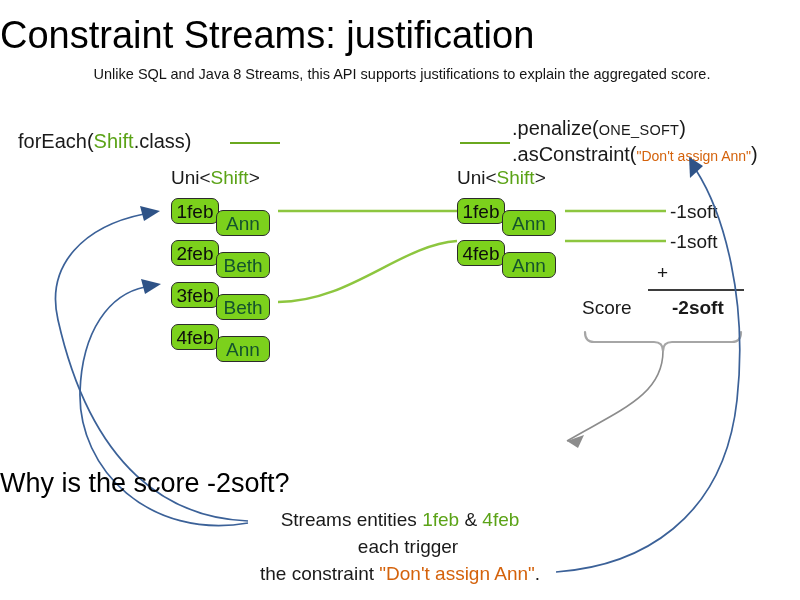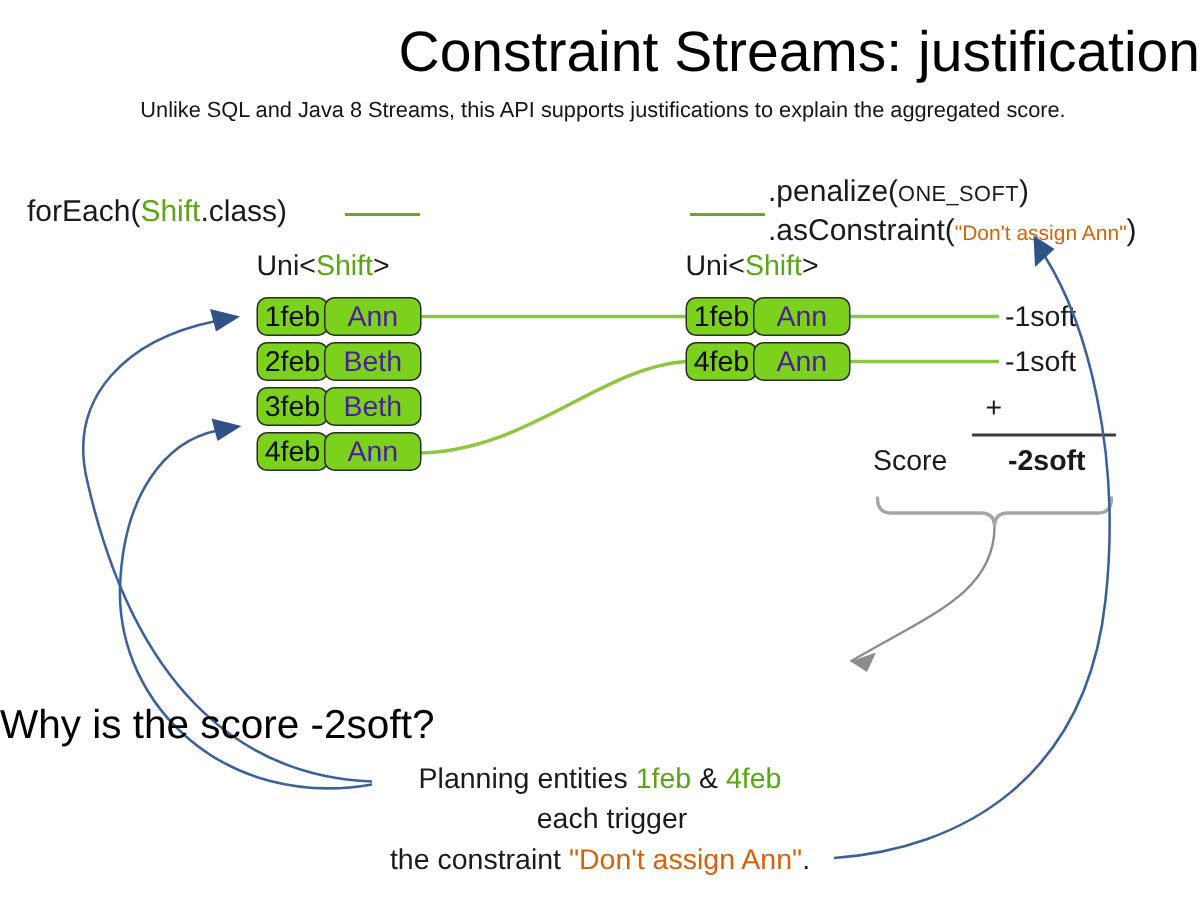--- a/index.html
+++ b/index.html
@@ -12,21 +12,21 @@
     overflow: hidden;
     font-family: "Liberation Sans", sans-serif;
     color: #1a1a1a;
   }
   .stage { position: absolute; inset: 0; }
   .abs { position: absolute; }
 
   
   #page-title {
     left: 0; right: 0; top: 14px;
-    text-align: right;
+    text-align: left;
     font-size: 38px;
     font-weight: normal;
     letter-spacing: 0px;
     color: #000;
   }
   #page-subtitle {
     left: 4px; right: 0; top: 66px;
     text-align: center;
     font-size: 14.5px;
     color: #141414;
@@ -63,21 +63,21 @@
     background: #7ed321;
     background: #7cd11c;
     border-radius: 7px;
     height: 26px;
     line-height: 26px;
     font-size: 19px;
     box-sizing: border-box;
     text-align: center;
   }
   .cell-date { width: 48px; color: #0d0d0d; border-right-width: 1.6px; }
-  .cell-name { width: 65px; color: #4c1d95; margin-left: -3px; }
+  .cell-name { width: 54px; color: #14532d; margin-left: -3px; margin-top: 12px; }
 
   #facts-left  { left: 171px; top: 198px; }
   #facts-right { left: 457px; top: 198px; }
   #facts-left .fact-row + .fact-row,
   #facts-right .fact-row + .fact-row { margin-top: 4px; }
 
   
   .soft-label { font-size: 19px; color: #1a1a1a; }
   #soft-1 { left: 670px; top: 201px; }
   #soft-2 { left: 670px; top: 231px; }
@@ -189,19 +189,19 @@
 
     <path d="M 248 523 C 150 540 78 470 80 392 C 82 330 110 294 145 287" fill="none" stroke="#3b6198" stroke-width="1.7"></path>
     <polygon points="161,284 141,279 145,294" fill="#2f5387"></polygon>
 
     <path d="M 556 572 C 640 566 724 520 737 400 C 748 300 724 214 696 170" fill="none" stroke="#3b6198" stroke-width="1.7"></path>
     <polygon points="689,157 690,178 703,166" fill="#2f5387"></polygon>
   </svg>
 
   <div class="abs" id="why-heading">Why is the score -2soft?</div>
 
-  <div class="abs explain-line" id="explain-1"><span>Planning entities </span><span class="kw">1feb</span><span> &amp; </span><span class="kw">4feb</span></div>
+  <div class="abs explain-line" id="explain-1"><span>Streams entities </span><span class="kw">1feb</span><span> &amp; </span><span class="kw">4feb</span></div>
 
   <div class="abs explain-line" id="explain-2">each trigger</div>
 
   <div class="abs explain-line" id="explain-3"><span>the constraint </span><span class="str">"Don't assign Ann"</span><span>.</span></div>
 
 </div>
 
 </body></html>

